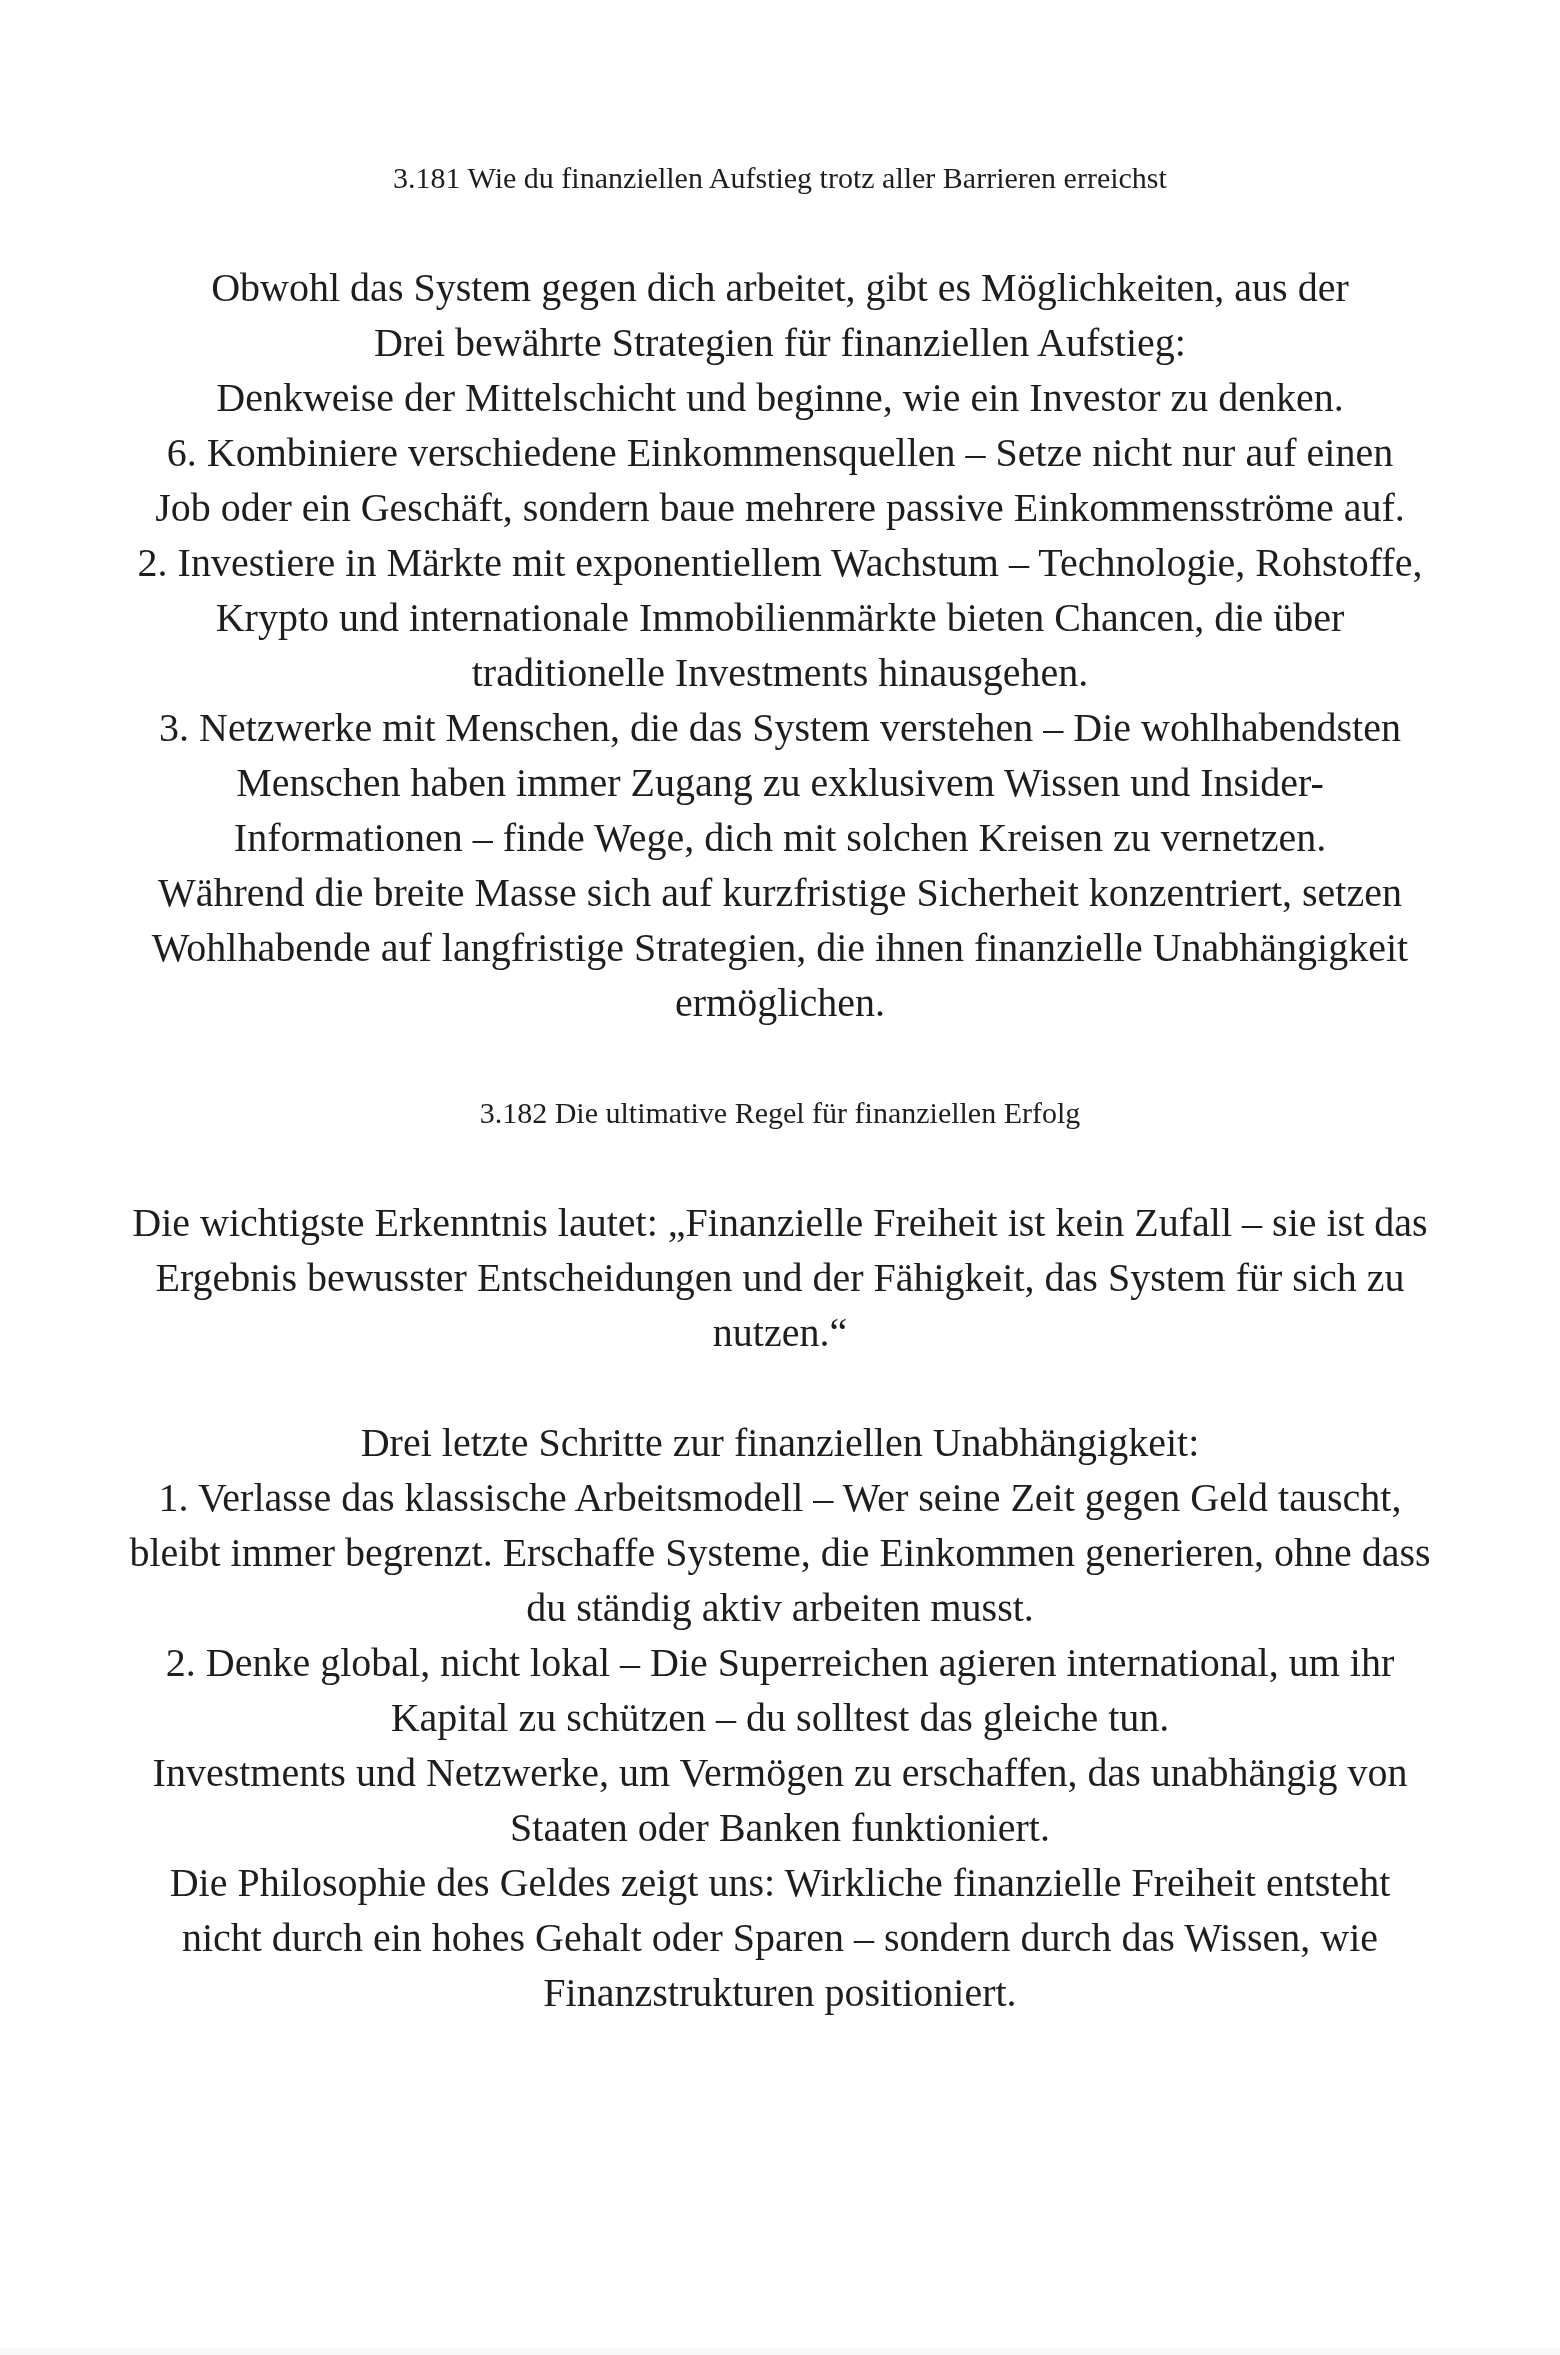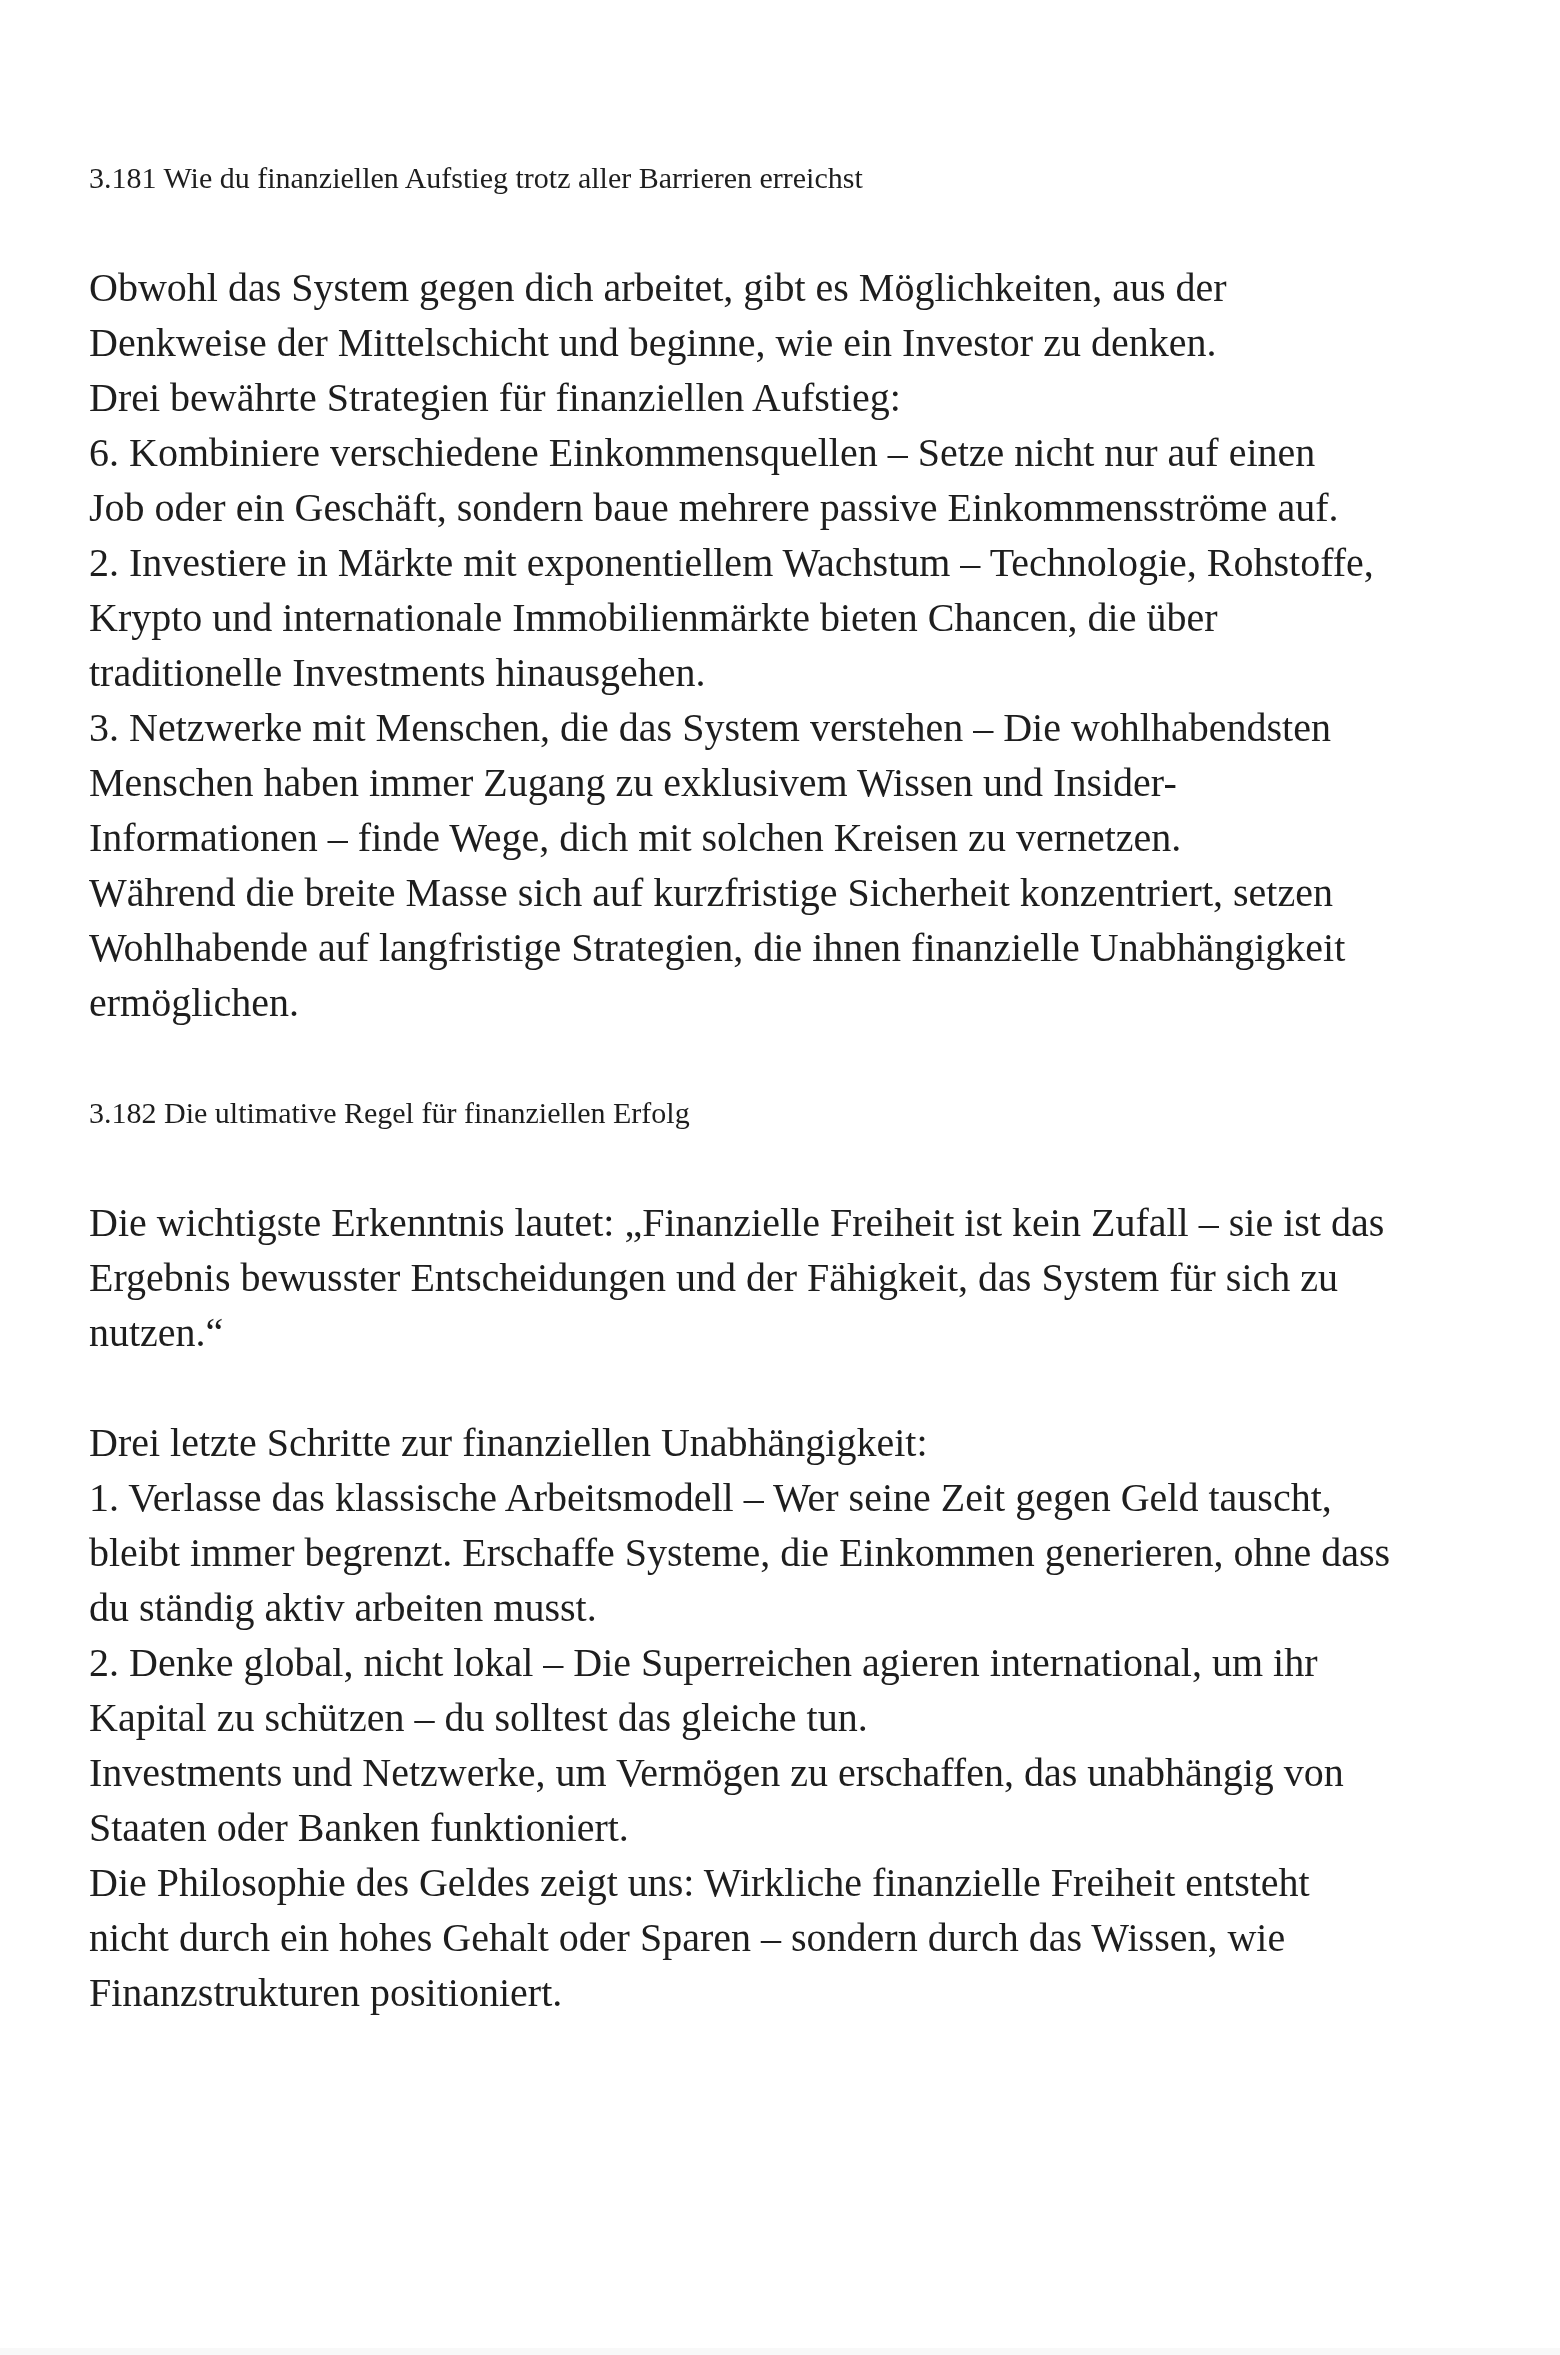--- a/index.html
+++ b/index.html
@@ -13,21 +13,21 @@
     font-family: "Liberation Serif", "DejaVu Serif", serif;
     color: #1e1e1e;
     overflow: hidden;
     position: relative;
   }
   .page {
     position: absolute;
     inset: 0;
     box-sizing: border-box;
     padding: 150px 89px 0 89px;
-    text-align: left;
+    text-align: center;
     background: #ffffff;
   }
   .line {
     font-size: 40px;
     line-height: 55px;
     white-space: nowrap;
   }
   .heading {
     font-size: 30px;
   }
@@ -45,23 +45,23 @@
 </style>
 </head>
 <body>
 
 <div class="page">
 
   <div class="line heading">3.181 Wie du finanziellen Aufstieg trotz aller Barrieren erreichst</div>
   <div class="spacer"></div>
 
   <div class="line">Obwohl das System gegen dich arbeitet, gibt es Möglichkeiten, aus der</div>
+  <div class="line">Drei bewährte Strategien für finanziellen Aufstieg:</div>
+
   <div class="line">Denkweise der Mittelschicht und beginne, wie ein Investor zu denken.</div>
-
-  <div class="line">Drei bewährte Strategien für finanziellen Aufstieg:</div>
 
   <div class="line">6. Kombiniere verschiedene Einkommensquellen – Setze nicht nur auf einen</div>
   <div class="line">Job oder ein Geschäft, sondern baue mehrere passive Einkommensströme auf.</div>
 
   <div class="line">2. Investiere in Märkte mit exponentiellem Wachstum – Technologie, Rohstoffe,</div>
   <div class="line">Krypto und internationale Immobilienmärkte bieten Chancen, die über</div>
   <div class="line">traditionelle Investments hinausgehen.</div>
 
   <div class="line">3. Netzwerke mit Menschen, die das System verstehen – Die wohlhabendsten</div>
   <div class="line">Menschen haben immer Zugang zu exklusivem Wissen und Insider-</div>

